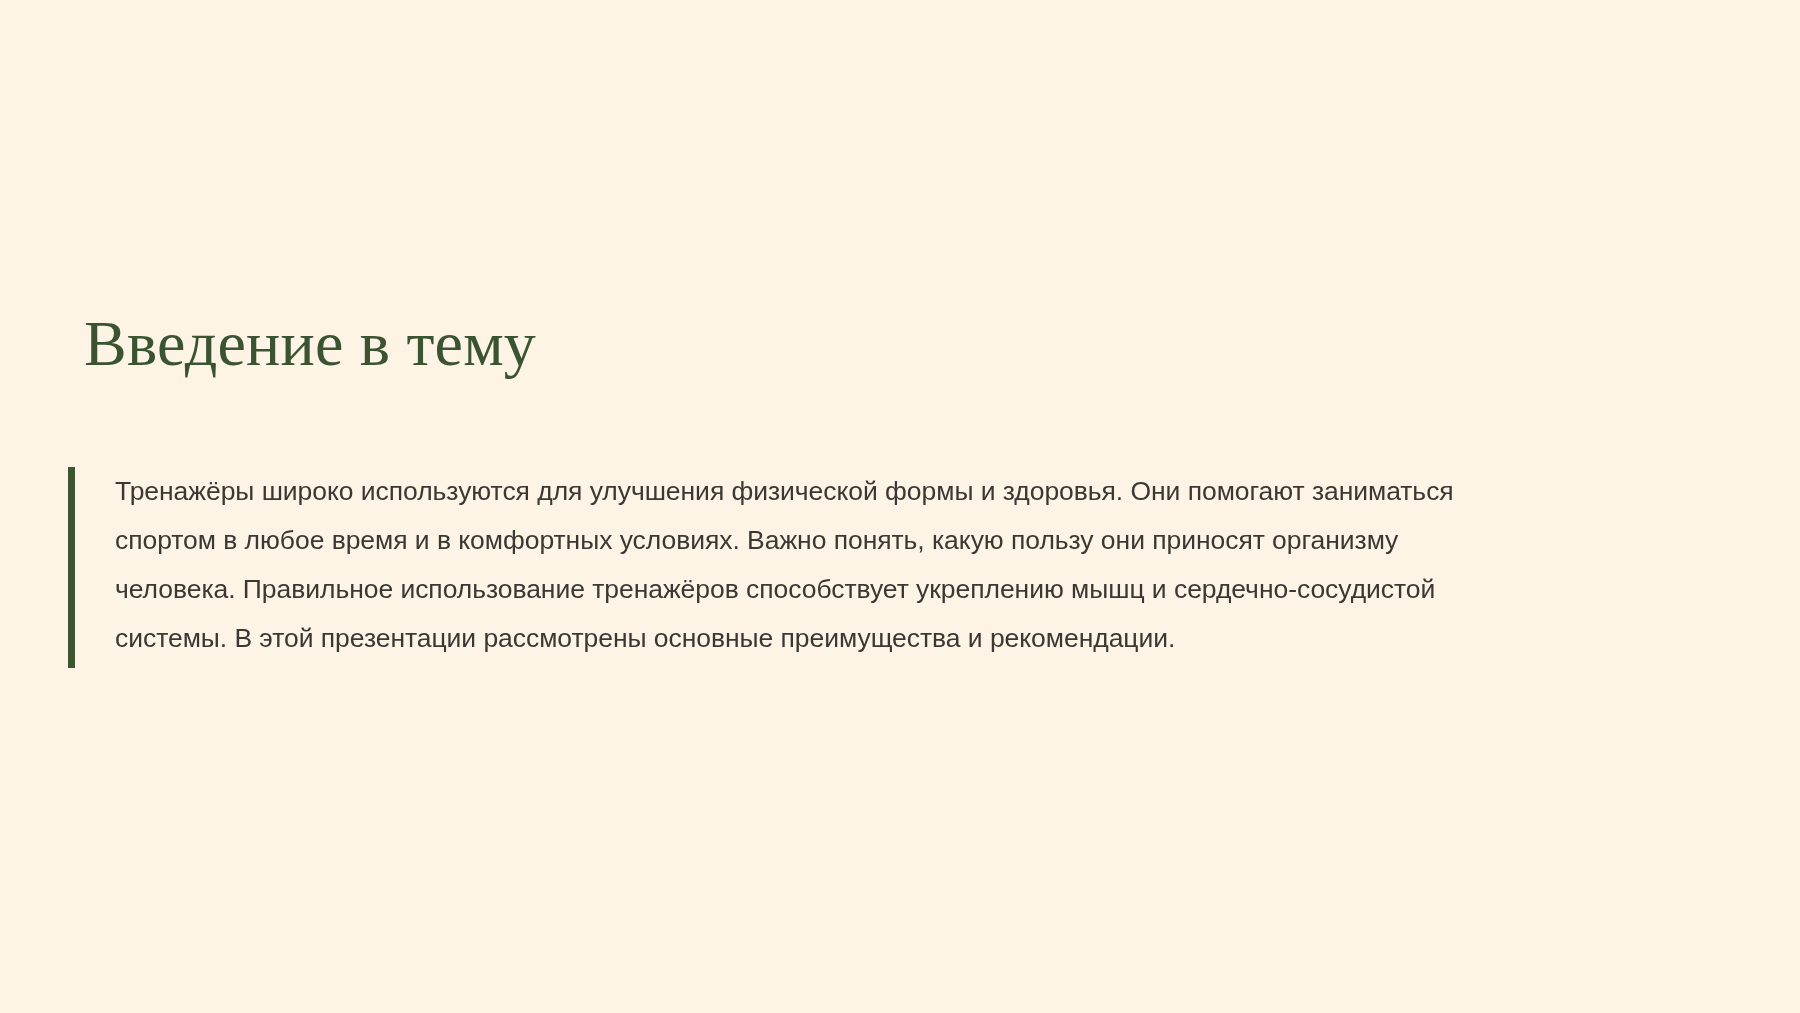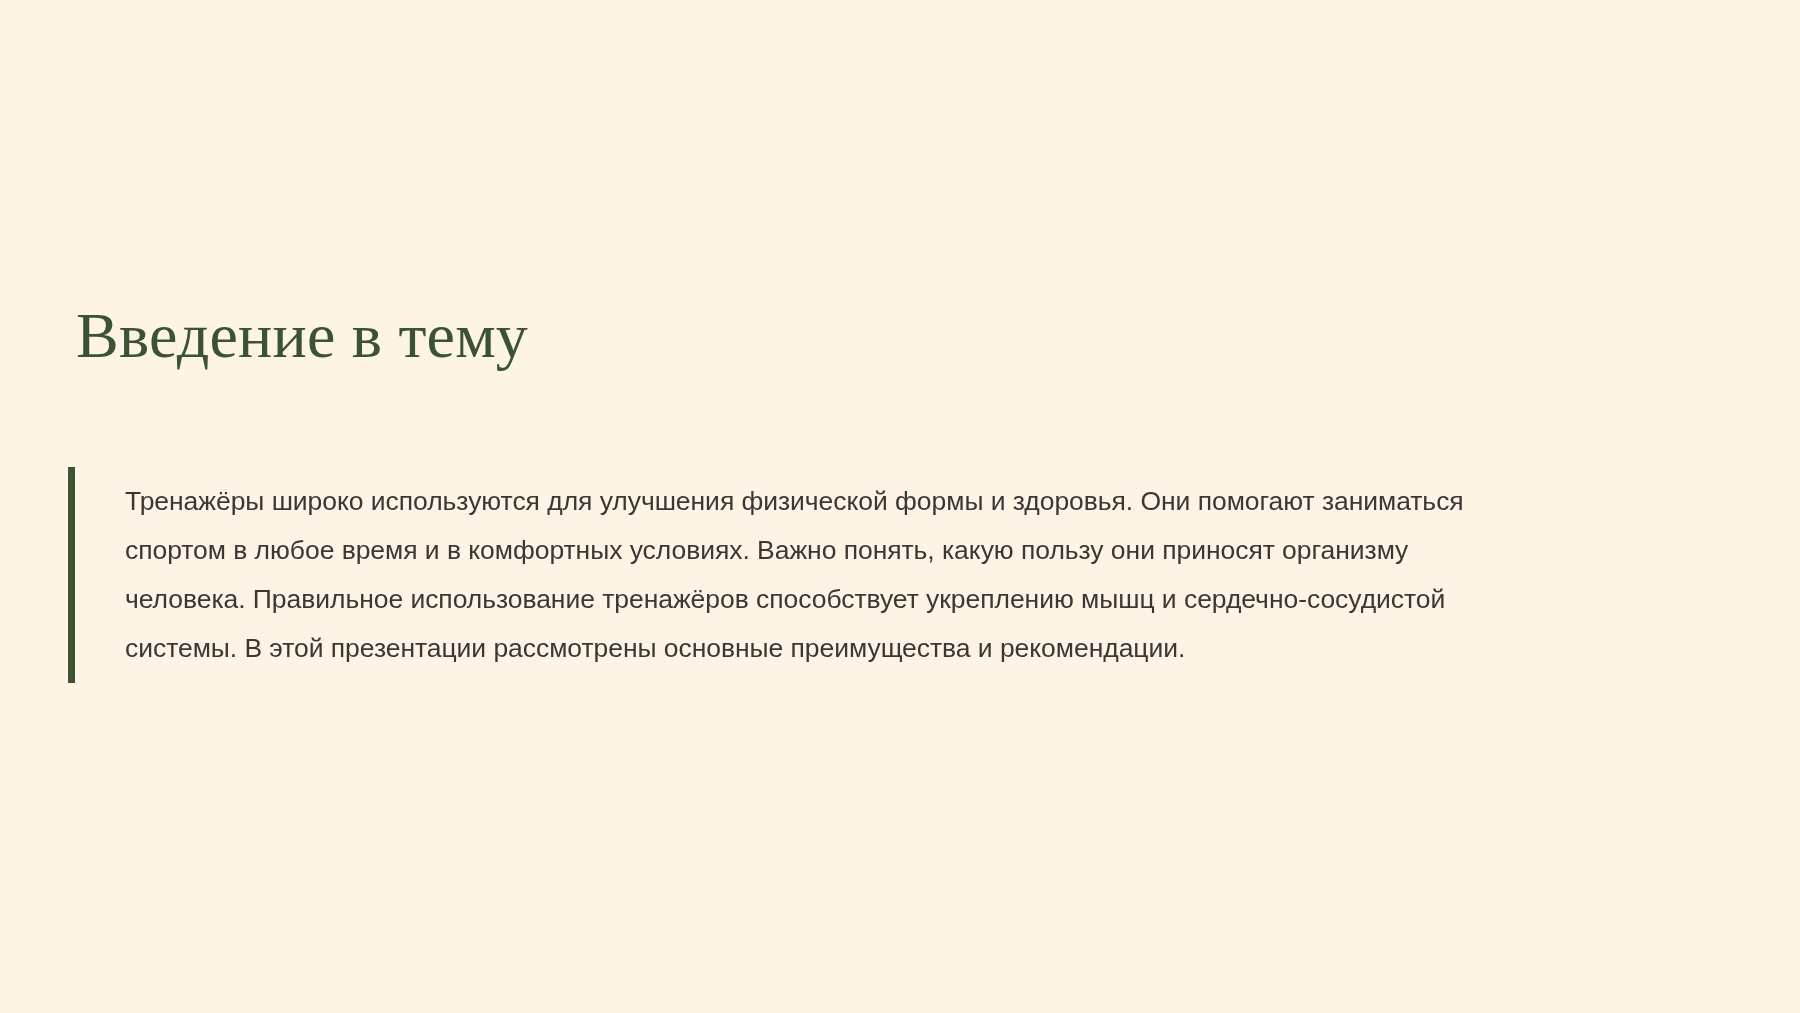--- a/index.html
+++ b/index.html
@@ -26,21 +26,21 @@
 
   
   #title-block {
     position: absolute;
     left: 76px;
     top: 300px;
     width: 1600px;
   }
 
   #slide-title {
-    margin: 0;
+    margin: 8px;
     font-family: "Liberation Serif", "DejaVu Serif", serif;
     font-weight: 400;
     font-size: 64px;
     line-height: 1.12;
     letter-spacing: 0.2px;
     color: #3A5330;
     white-space: nowrap;
   }
 
   
@@ -62,21 +62,21 @@
   }
 
   #body-text-wrap {
     flex: 1 1 auto;
     padding-left: 40px;
     display: flex;
     align-items: flex-start;
   }
 
   #body-paragraph {
-    margin: 10px;
+    margin: 0;
     font-family: "Liberation Sans", "DejaVu Sans", sans-serif;
     font-weight: 400;
     font-size: 26.5px;
     line-height: 49px;
     color: #3B3733;
     text-align: left;
     letter-spacing: -0.05px;
     max-width: 1352px;
   }
 </style>

